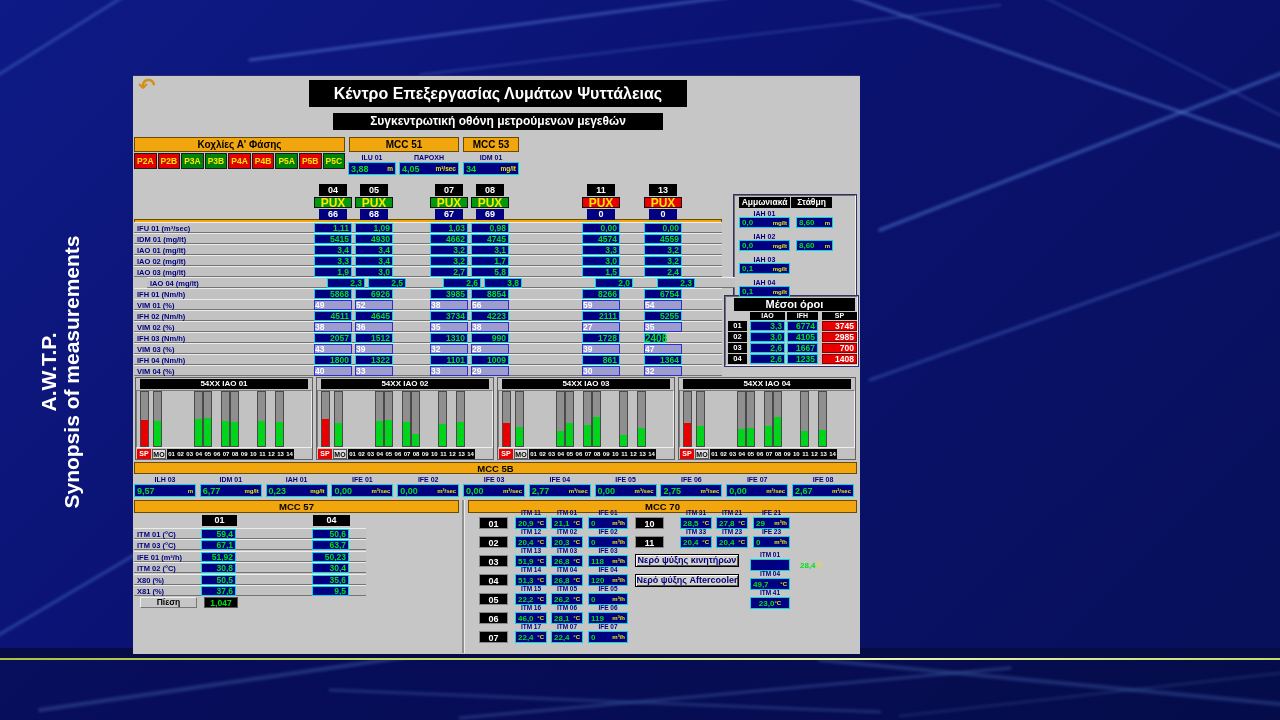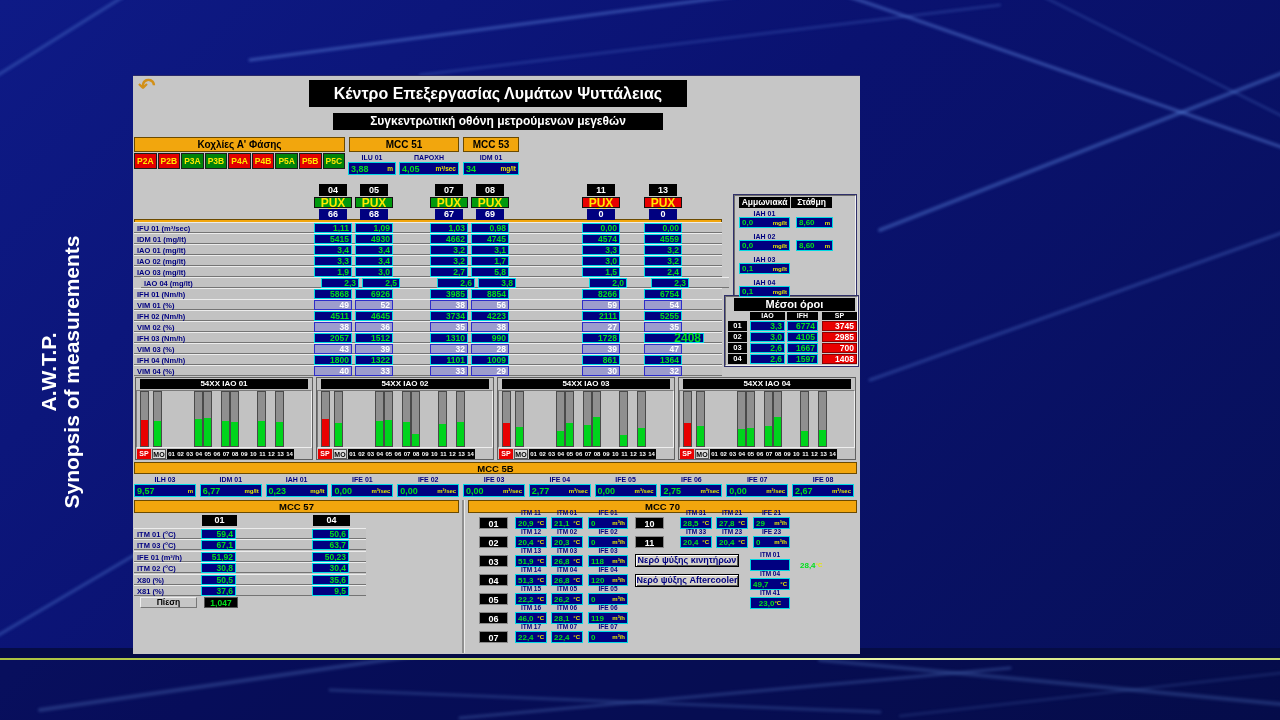--- a/index.html
+++ b/index.html
@@ -23,21 +23,21 @@
   #panel{position:absolute;left:133px;top:75px;width:727px;height:578px;background:#c6c6c6;border-top:1px solid #2a2a6a;}
   .bb{background:#000;color:#fff;font-weight:bold;text-align:center;}
   .orangeb{background:#f2a60d;border:1px solid #6b4a00;color:#000;font-weight:bold;text-align:center;box-sizing:border-box;}
   .lbl{color:#000080;font-weight:bold;text-align:center;white-space:nowrap;}
   .vb{background:#000080;border:1px solid #00d9e2;display:flex;align-items:center;justify-content:space-between;
       padding:0 2px;box-sizing:border-box;}
   .vb .val{color:#00e01c;font-weight:bold;}
   .vb .unit{color:#e6e600;font-weight:bold;}
   .cell{background:#000080;border:1px solid #00d9e2;color:#00e01c;font-weight:bold;text-align:right;
       box-sizing:border-box;padding-right:2px;}
-  .vimcell{background:#9c9ccd;border:1px solid #2d2dc9;color:#fff;font-weight:bold;text-align:right;
+  .vimcell{background:#9c9ccd;border:1px solid #2d2dc9;color:#fff;font-weight:bold;text-align:left;
       box-sizing:border-box;padding-right:2px;}
   .strip{background:#c2c2c2;border-top:1px solid #ececec;border-bottom:1px solid #747474;box-sizing:border-box;}
   .striplabel{position:absolute;left:3px;top:1px;color:#000080;font-weight:bold;font-size:7.5px;white-space:nowrap;}
   .pump{border:1px solid #1c1c1c;color:#ffe800;font-weight:bold;text-align:center;font-size:8.5px;
       line-height:14px;flex:1;box-sizing:border-box;}
   .pred{background:#e20000;} .pgreen{background:#00820a;}
   .pux{border:1px solid #111;color:#ffe800;font-weight:bold;text-align:center;font-size:12px;box-sizing:border-box;}
   .pux.on{background:#00990d;} .pux.off{background:#e80000;}
   .spcell{background:#e80000;border:1px solid #8c0000;color:#fff;font-weight:bold;text-align:right;
       box-sizing:border-box;padding-right:2px;}
@@ -386,21 +386,21 @@
     </div>
     <div class="strip" style="position: absolute; left: 1px; top: 190px; width: 588px; height: 11px;">
       <div class="striplabel">IAO 03 (mg/lt)</div>
       <div class="cell" style="position: absolute; left: 180px; top: 0px; width: 38px; height: 10px; font-size: 8.5px; line-height: 9px;">1,9</div>
       <div class="cell" style="position: absolute; left: 221px; top: 0px; width: 38px; height: 10px; font-size: 8.5px; line-height: 9px;">3,0</div>
       <div class="cell" style="position: absolute; left: 296px; top: 0px; width: 38px; height: 10px; font-size: 8.5px; line-height: 9px;">2,7</div>
       <div class="cell" style="position: absolute; left: 337px; top: 0px; width: 38px; height: 10px; font-size: 8.5px; line-height: 9px;">5,8</div>
       <div class="cell" style="position: absolute; left: 448px; top: 0px; width: 38px; height: 10px; font-size: 8.5px; line-height: 9px;">1,5</div>
       <div class="cell" style="position: absolute; left: 510px; top: 0px; width: 38px; height: 10px; font-size: 8.5px; line-height: 9px;">2,4</div>
     </div>
-    <div class="strip" style="position: absolute; left: 8px; top: 201px; width: 588px; height: 11px; padding-left: 39px;">
+    <div class="strip" style="position: absolute; left: 14px; top: 201px; width: 588px; height: 11px; padding-left: 39px;">
       <div class="striplabel">IAO 04 (mg/lt)</div>
       <div class="cell" style="position: absolute; left: 180px; top: 0px; width: 38px; height: 10px; font-size: 8.5px; line-height: 9px;">2,3</div>
       <div class="cell" style="position: absolute; left: 221px; top: 0px; width: 38px; height: 10px; font-size: 8.5px; line-height: 9px;">2,5</div>
       <div class="cell" style="position: absolute; left: 296px; top: 0px; width: 38px; height: 10px; font-size: 8.5px; line-height: 9px;">2,6</div>
       <div class="cell" style="position: absolute; left: 337px; top: 0px; width: 38px; height: 10px; font-size: 8.5px; line-height: 9px;">3,8</div>
       <div class="cell" style="position: absolute; left: 448px; top: 0px; width: 38px; height: 10px; font-size: 8.5px; line-height: 9px;">2,0</div>
       <div class="cell" style="position: absolute; left: 510px; top: 0px; width: 38px; height: 10px; font-size: 8.5px; line-height: 9px;">2,3</div>
     </div>
     <div class="strip" style="position: absolute; left: 1px; top: 212px; width: 588px; height: 22px;">
       <div class="striplabel">IFH 01 (Nm/h)</div>
@@ -438,21 +438,21 @@
       <div class="vimcell" style="position: absolute; left: 448px; top: 0px; width: 38px; height: 10px; font-size: 8.5px; line-height: 9px;">27</div>
       <div class="vimcell" style="position: absolute; left: 510px; top: 0px; width: 38px; height: 10px; font-size: 8.5px; line-height: 9px;">35</div>
     </div>
     <div class="strip" style="position: absolute; left: 1px; top: 256px; width: 588px; height: 11px;">
       <div class="striplabel">IFH 03 (Nm/h)</div>
       <div class="cell" style="position: absolute; left: 180px; top: 0px; width: 38px; height: 10px; font-size: 8.5px; line-height: 9px;">2057</div>
       <div class="cell" style="position: absolute; left: 221px; top: 0px; width: 38px; height: 10px; font-size: 8.5px; line-height: 9px;">1512</div>
       <div class="cell" style="position: absolute; left: 296px; top: 0px; width: 38px; height: 10px; font-size: 8.5px; line-height: 9px;">1310</div>
       <div class="cell" style="position: absolute; left: 337px; top: 0px; width: 38px; height: 10px; font-size: 8.5px; line-height: 9px;">990</div>
       <div class="cell" style="position: absolute; left: 448px; top: 0px; width: 38px; height: 10px; font-size: 8.5px; line-height: 9px;">1728</div>
-      <div class="cell" style="position: absolute; left: 510px; top: 0px; width: 60px; height: 10px; font-size: 12px; line-height: 9px;">2408</div>
+      <div class="cell" style="position: absolute; left: 510px; top: 0px; width: 22px; height: 10px; font-size: 10px; line-height: 9px;">2408</div>
     </div>
     <div class="strip" style="position: absolute; left: 1px; top: 267px; width: 588px; height: 11px;">
       <div class="striplabel">VIM 03 (%)</div>
       <div class="vimcell" style="position: absolute; left: 180px; top: 0px; width: 38px; height: 10px; font-size: 8.5px; line-height: 9px;">43</div>
       <div class="vimcell" style="position: absolute; left: 221px; top: 0px; width: 38px; height: 10px; font-size: 8.5px; line-height: 9px;">39</div>
       <div class="vimcell" style="position: absolute; left: 296px; top: 0px; width: 38px; height: 10px; font-size: 8.5px; line-height: 9px;">32</div>
       <div class="vimcell" style="position: absolute; left: 337px; top: 0px; width: 38px; height: 10px; font-size: 8.5px; line-height: 9px;">28</div>
       <div class="vimcell" style="position: absolute; left: 448px; top: 0px; width: 38px; height: 10px; font-size: 8.5px; line-height: 9px;">39</div>
       <div class="vimcell" style="position: absolute; left: 510px; top: 0px; width: 38px; height: 10px; font-size: 8.5px; line-height: 9px;">47</div>
     </div>
@@ -509,21 +509,21 @@
     <div class="bb" style="position: absolute; left: 595px; top: 256px; width: 19px; height: 10px; font-size: 7.5px; line-height: 10px;">02</div>
     <div class="cell" style="position: absolute; left: 617px; top: 256px; width: 35px; height: 10px; font-size: 8.5px; line-height: 9px;">3,0</div>
     <div class="cell" style="position: absolute; left: 654px; top: 256px; width: 31px; height: 10px; font-size: 8.5px; line-height: 9px;">4105</div>
     <div class="spcell" style="position: absolute; left: 689px; top: 256px; width: 35px; height: 10px; font-size: 8.5px; line-height: 9px;">2985</div>
     <div class="bb" style="position: absolute; left: 595px; top: 267px; width: 19px; height: 10px; font-size: 7.5px; line-height: 10px;">03</div>
     <div class="cell" style="position: absolute; left: 617px; top: 267px; width: 35px; height: 10px; font-size: 8.5px; line-height: 9px;">2,6</div>
     <div class="cell" style="position: absolute; left: 654px; top: 267px; width: 31px; height: 10px; font-size: 8.5px; line-height: 9px;">1667</div>
     <div class="spcell" style="position: absolute; left: 689px; top: 267px; width: 35px; height: 10px; font-size: 8.5px; line-height: 9px;">700</div>
     <div class="bb" style="position: absolute; left: 595px; top: 278px; width: 19px; height: 10px; font-size: 7.5px; line-height: 10px;">04</div>
     <div class="cell" style="position: absolute; left: 617px; top: 278px; width: 35px; height: 10px; font-size: 8.5px; line-height: 9px;">2,6</div>
-    <div class="cell" style="position: absolute; left: 654px; top: 278px; width: 31px; height: 10px; font-size: 8.5px; line-height: 9px;">1597</div>
+    <div class="cell" style="position: absolute; left: 654px; top: 278px; width: 31px; height: 10px; font-size: 8.5px; line-height: 9px;">1235</div>
     <div class="spcell" style="position: absolute; left: 689px; top: 278px; width: 35px; height: 10px; font-size: 8.5px; line-height: 9px;">1408</div>
     <div class="lbl" style="position: absolute; left: 1px; top: 400px; width: 62px; height: 8px; font-size: 7px; line-height: 8px;">ILH 03</div>
     <div class="vb" style="position: absolute; left: 1px; top: 408px; width: 62px; height: 13px;">
       <span class="val" style="font-size: 9px;">9,57</span>
       <span class="unit" style="font-size: 6px;">m</span>
     </div>
     <div class="lbl" style="position: absolute; left: 66.8px; top: 400px; width: 62px; height: 8px; font-size: 7px; line-height: 8px;">IDM 01</div>
     <div class="vb" style="position: absolute; left: 66.8px; top: 408px; width: 62px; height: 13px;">
       <span class="val" style="font-size: 9px;">6,77</span>
       <span class="unit" style="font-size: 6px;">mg/lt</span>

